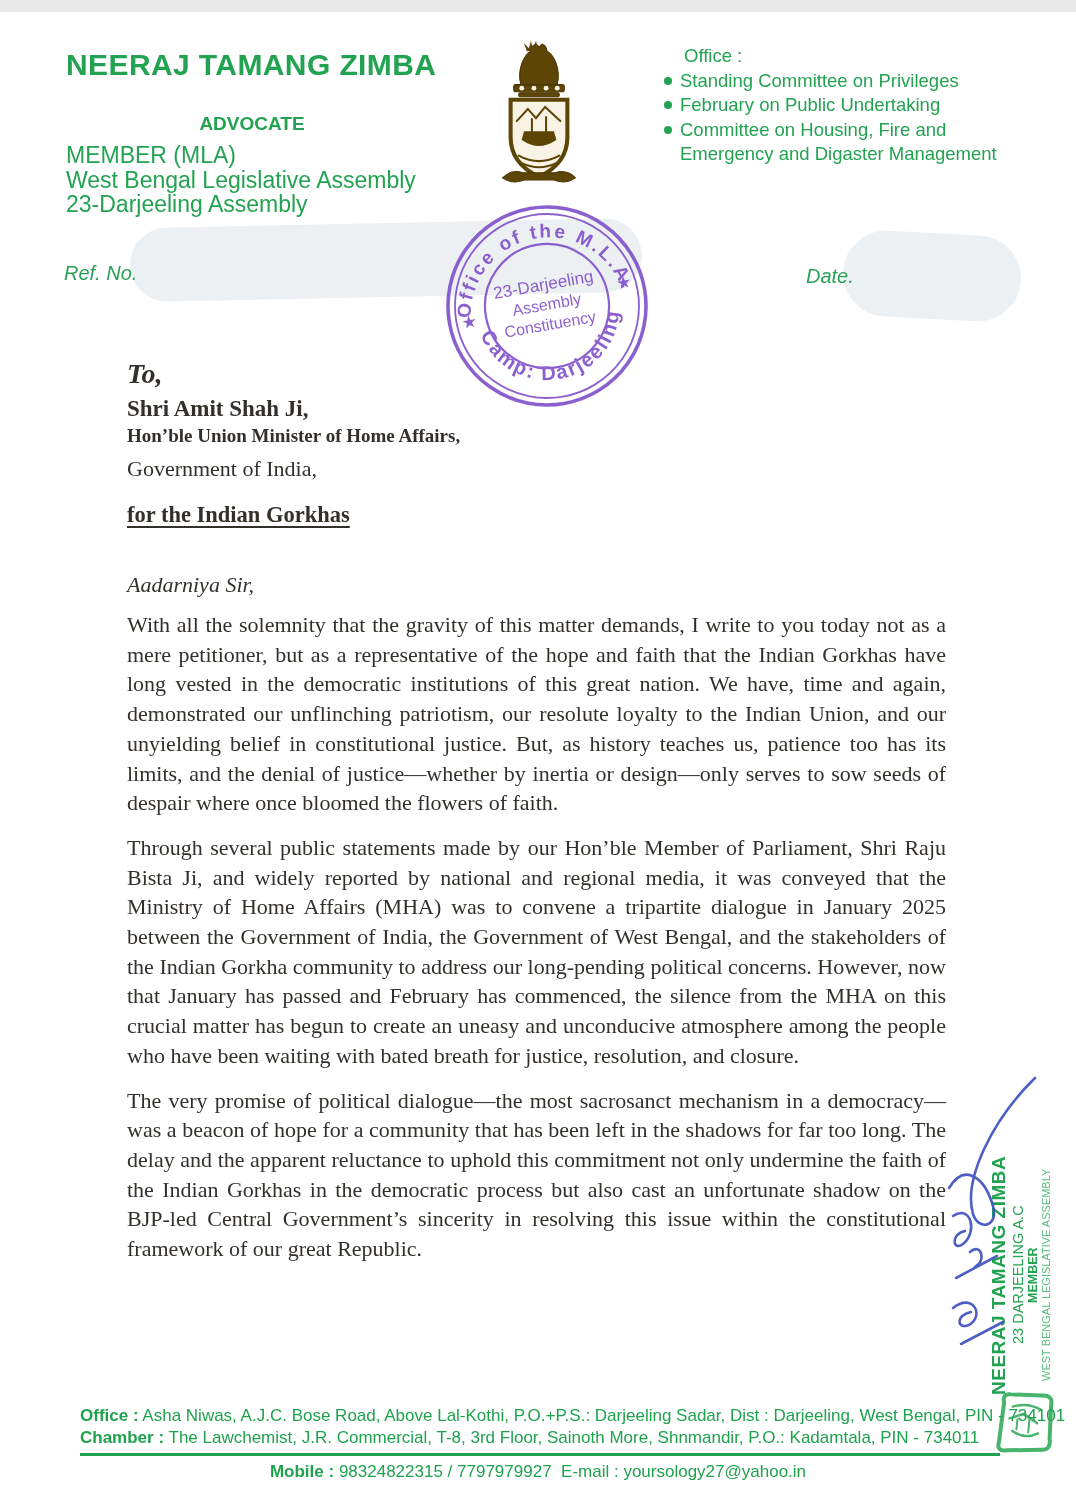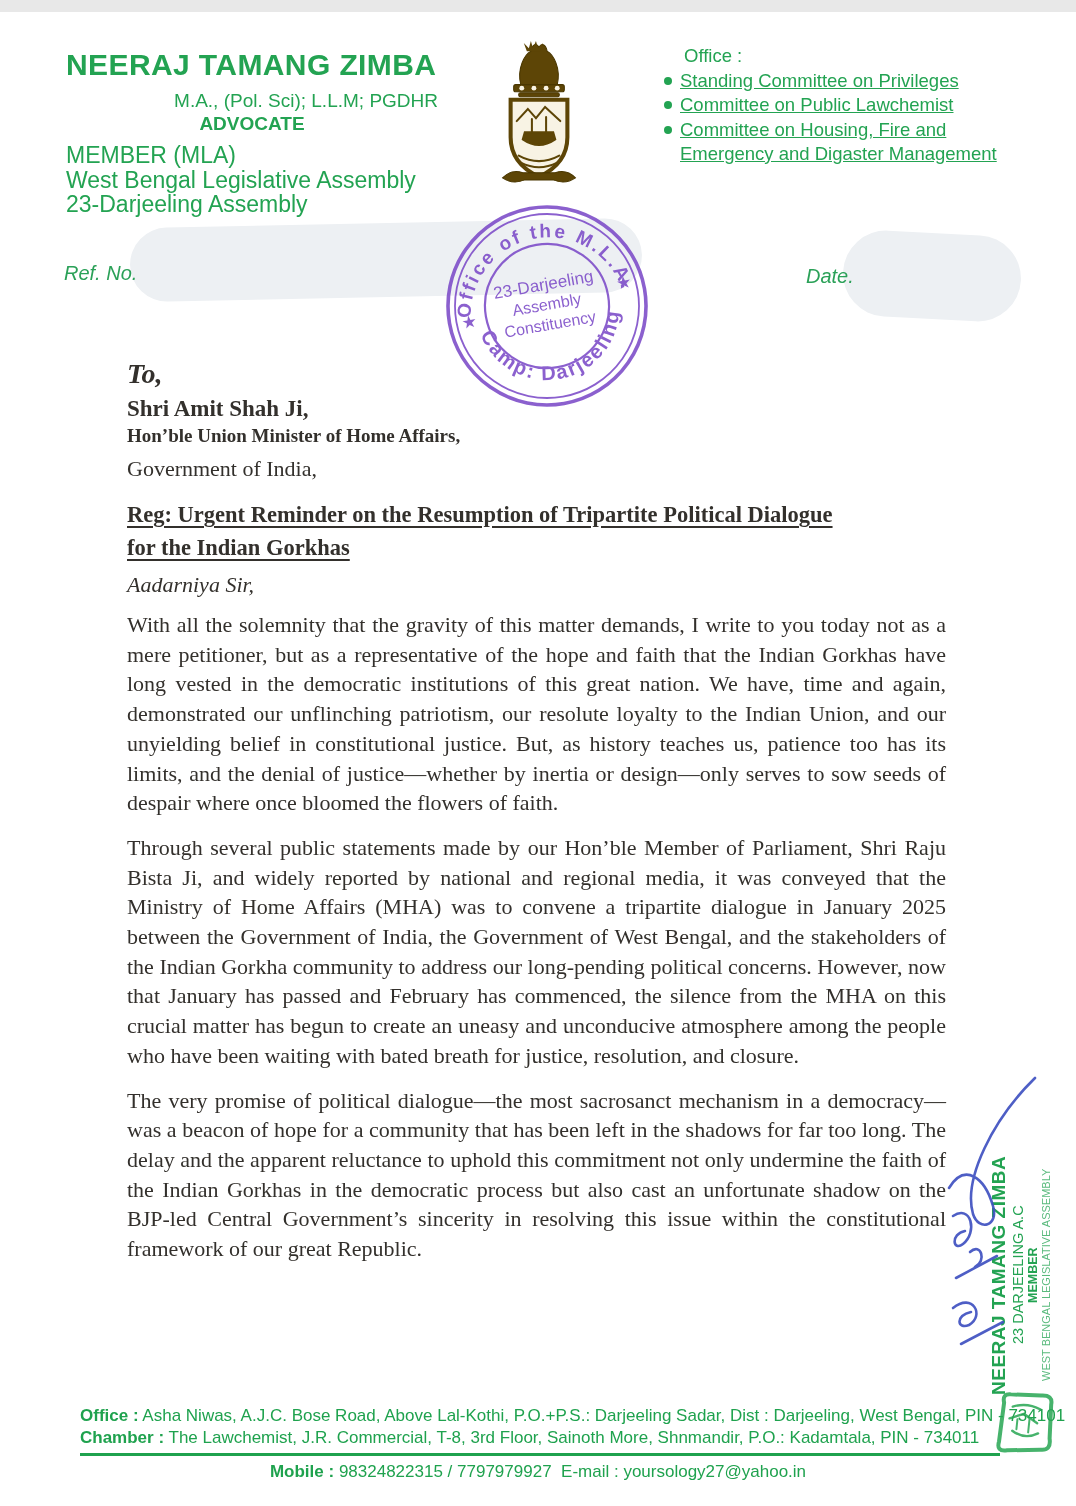--- a/index.html
+++ b/index.html
@@ -14,21 +14,21 @@
   .lh-quals{position:absolute;left:66px;top:78px;width:372px;text-align:right;
     font-size:19px;color:#23a352;white-space:nowrap;}
   .lh-adv{position:absolute;left:66px;top:101px;width:372px;text-align:center;
     font-size:19px;font-weight:bold;color:#23a352;}
   .lh-mem{position:absolute;left:66px;top:131px;font-size:23px;color:#23a352;
     line-height:24.5px;}
   .emblem{position:absolute;left:482px;top:26px;}
   .member-list{position:absolute;left:664px;top:32px;width:368px;
     font-size:18.5px;color:#23a352;line-height:24.5px;}
   .member-head{margin-left:20px;}
-  .mitem{display:flex;text-decoration:underline;}
+  .mitem{display:flex;}
   .mitem .dot{width:8px;height:8px;border-radius:50%;background:#23a352;
     margin:8px 8px 0 0;flex:0 0 8px;}
   
   .ref-label{position:absolute;left:64px;top:250px;font-size:20px;font-style:italic;
     color:#2ba158;}
   .date-label{position:absolute;left:806px;top:253px;font-size:20px;font-style:italic;
     color:#2ba158;}
   .blob{position:absolute;background:#edf0f3;}
   .blob.ref{left:130px;top:211px;width:512px;height:74px;border-radius:40px;transform:rotate(-1.2deg);}
   .blob.date{left:843px;top:221px;width:178px;height:86px;border-radius:45px;transform:rotate(3deg);}
@@ -68,21 +68,20 @@
   .foot-mobile{position:absolute;left:0;top:1450px;width:1076px;text-align:center;
     font-size:17px;color:#1fa24e;white-space:nowrap;}
   .green-seal{position:absolute;left:993px;top:1378px;z-index:5;}
 </style>
 </head>
 <body>
 
 <div class="page">
 
   <div class="lh-name">NEERAJ TAMANG ZIMBA</div>
-  <div class="lh-quals">M.A., (Pol. Sci); L.L.M; PGDHR</div>
   <div class="lh-adv">ADVOCATE</div>
   <div class="lh-mem">
     <div>MEMBER (MLA)</div>
     <div>West Bengal Legislative Assembly</div>
     <div>23-Darjeeling Assembly</div>
   </div>
 
   <svg class="emblem" width="114" height="150" viewBox="0 0 112 148">
     <g fill="#5d4506" stroke="#4a3700" stroke-width="1">
       <path d="M38 46 C34 30 42 16 48 13 C49 7 53 4 56 9 C59 4 63 7 64 13 C70 16 78 30 74 46 Z"></path>
@@ -106,21 +105,21 @@
   </svg>
 
   <div class="member-list">
     <div class="member-head">Office :</div>
     <div class="mitem">
       <span class="dot"></span>
       <span>Standing Committee on Privileges</span>
     </div>
     <div class="mitem">
       <span class="dot"></span>
-      <span>Committee on Public Lawchemist</span>
+      <span>February on Public Undertaking</span>
     </div>
     <div class="mitem">
       <span class="dot"></span>
       <span>Committee on Housing, Fire and Emergency and Digaster Management</span>
     </div>
   </div>
 
   <div class="blob ref"></div>
   <div class="blob date"></div>
   <div class="ref-label">Ref. No.</div>
@@ -150,21 +149,20 @@
       </g>
     </g>
   </svg>
 
   <div class="to-label serif">To,</div>
   <div class="rec-name serif">Shri Amit Shah Ji,</div>
   <div class="rec-title serif">Hon’ble Union Minister of Home Affairs,</div>
   <div class="rec-org serif">Government of India,</div>
 
   <div class="subject serif">
-    <div>Reg: Urgent Reminder on the Resumption of Tripartite Political Dialogue</div>
     <div>for the Indian Gorkhas</div>
   </div>
 
   <div class="greeting serif">Aadarniya Sir,</div>
   <div class="bodytext serif">
     <p>With all the solemnity that the gravity of this matter demands, I write to you today not as a mere petitioner, but as a representative of the hope and faith that the Indian Gorkhas have long vested in the democratic institutions of this great nation. We have, time and again, demonstrated our unflinching patriotism, our resolute loyalty to the Indian Union, and our unyielding belief in constitutional justice. But, as history teaches us, patience too has its limits, and the denial of justice—whether by inertia or design—only serves to sow seeds of despair where once bloomed the flowers of faith.</p>
     <p>Through several public statements made by our Hon’ble Member of Parliament, Shri Raju Bista Ji, and widely reported by national and regional media, it was conveyed that the Ministry of Home Affairs (MHA) was to convene a tripartite dialogue in January 2025 between the Government of India, the Government of West Bengal, and the stakeholders of the Indian Gorkha community to address our long-pending political concerns. However, now that January has passed and February has commenced, the silence from the MHA on this crucial matter has begun to create an uneasy and unconducive atmosphere among the people who have been waiting with bated breath for justice, resolution, and closure.</p>
     <p>The very promise of political dialogue—the most sacrosanct mechanism in a democracy—was a beacon of hope for a community that has been left in the shadows for far too long. The delay and the apparent reluctance to uphold this commitment not only undermine the faith of the Indian Gorkhas in the democratic process but also cast an unfortunate shadow on the BJP-led Central Government’s sincerity in resolving this issue within the constitutional framework of our great Republic.</p>
   </div>
 

